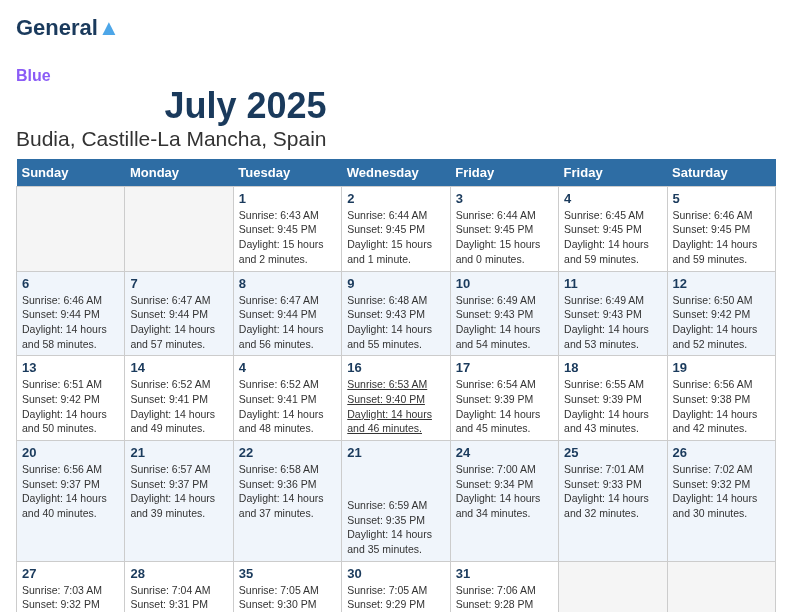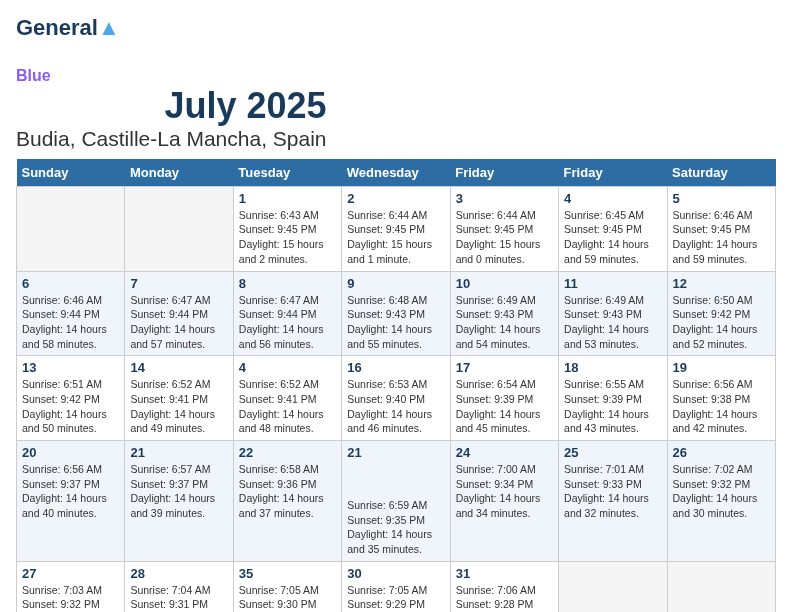--- a/index.html
+++ b/index.html
@@ -222,21 +222,21 @@
         </td>
         <td>
           <span class="day-number">4</span>
           <div class="day-info" style="white-space: pre-line;">Sunrise: 6:52 AM
 Sunset: 9:41 PM
 Daylight: 14 hours
 and 48 minutes.</div>
         </td>
         <td>
           <span class="day-number">16</span>
-          <div class="day-info" style="white-space: pre-line;">Sunrise: 6:53 AM
+          <div class="day-info" style="white-space: pre-line; text-decoration: underline;">Sunrise: 6:53 AM
 Sunset: 9:40 PM
 Daylight: 14 hours
 and 46 minutes.</div>
         </td>
         <td>
           <span class="day-number">17</span>
           <div class="day-info" style="white-space: pre-line;">Sunrise: 6:54 AM
 Sunset: 9:39 PM
 Daylight: 14 hours
 and 45 minutes.</div>

